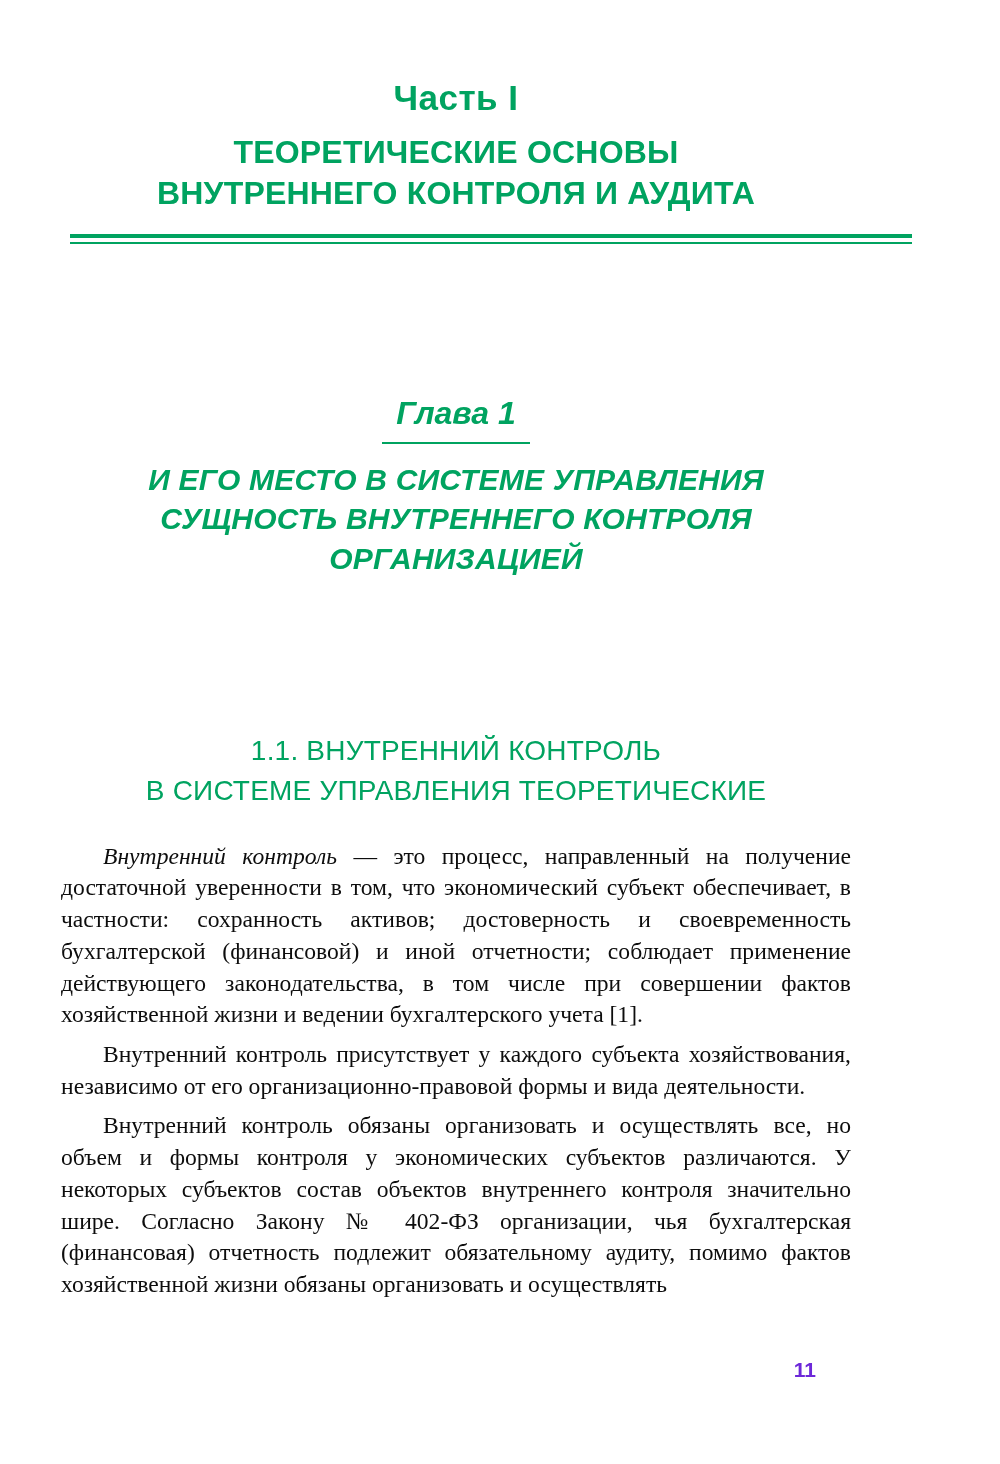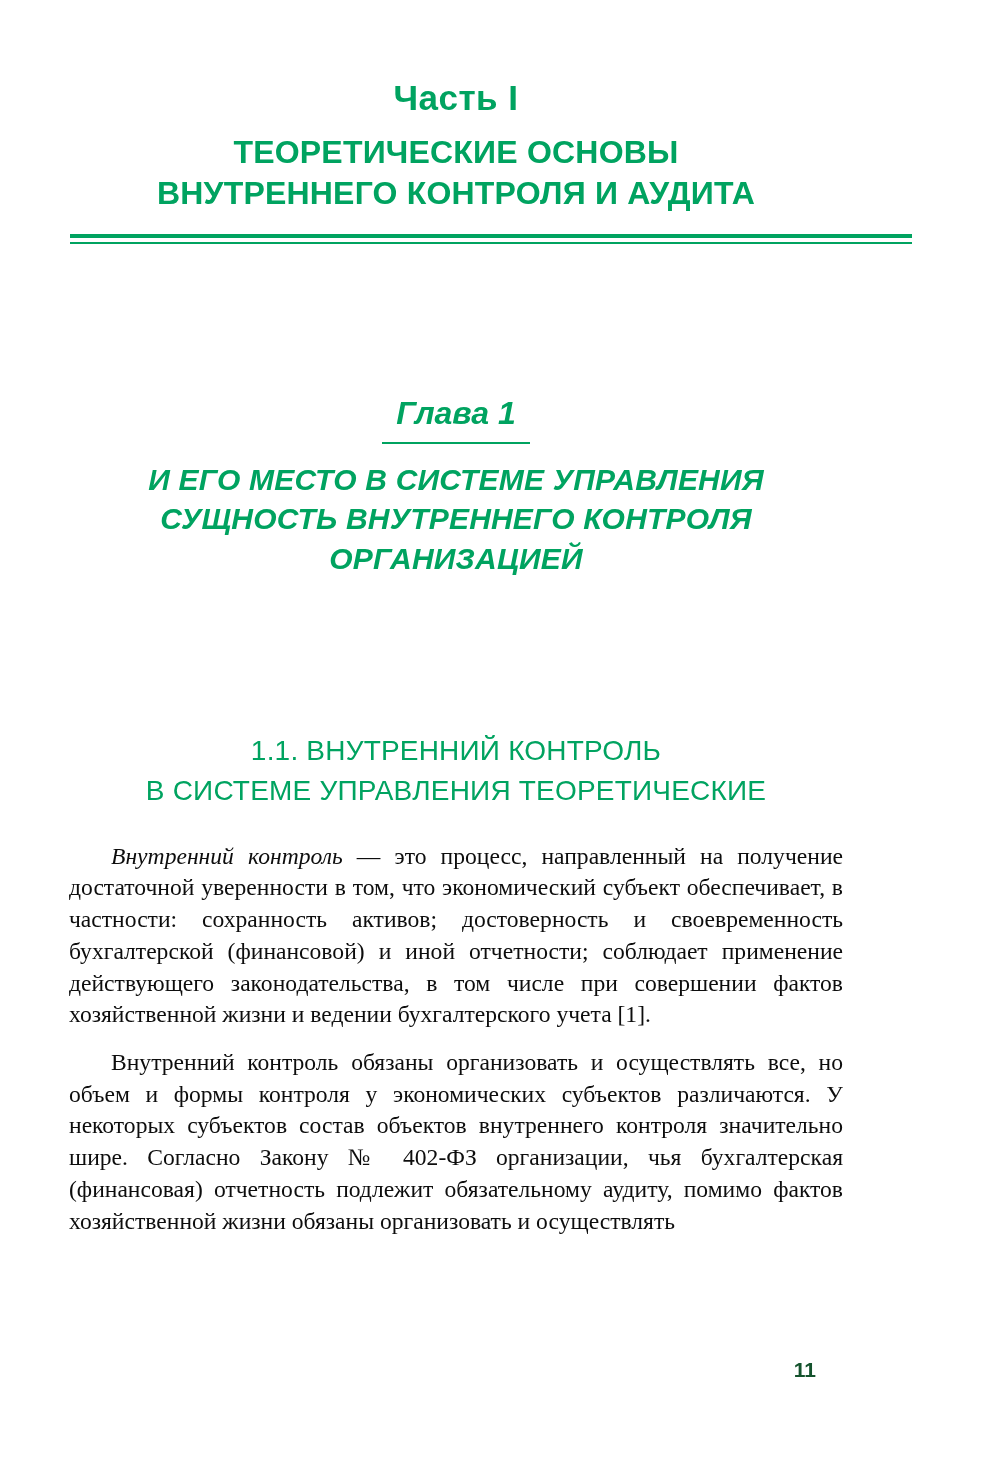--- a/index.html
+++ b/index.html
@@ -96,21 +96,21 @@
     line-height: 1.42;
     letter-spacing: 0.2px;
   }
 
   
   .body-block {
     margin: 30px auto 0 auto;
     width: 806px;
   }
   .body-block p {
-    margin: 16px;
+    margin: 8px;
     font-family: "Liberation Serif", serif;
     font-size: 23.6px;
     line-height: 1.345;
     text-align: justify;
     text-indent: 42px;
     color: #0d0d0d;
     hyphens: manual;
   }
   .body-block p + p {
     margin-top: 0;
@@ -120,21 +120,21 @@
   }
 
   
   .folio {
     position: absolute;
     right: 96px;
     bottom: 82px;
     font-family: "Liberation Sans", sans-serif;
     font-weight: bold;
     font-size: 21px;
-    color: #14532d;
+    color: #6d28d9;
   }
 </style>
 </head>
 <body>
 
 <div class="page">
 
   <div class="part-block">
     <div class="part-label">Часть I</div>
     <div class="part-title">
@@ -159,18 +159,19 @@
 
   <div class="section-block">
     <div class="section-title">
       <div>1.1. ВНУТРЕННИЙ КОНТРОЛЬ</div>
       <div>В СИСТЕМЕ УПРАВЛЕНИЯ ТЕОРЕТИЧЕСКИЕ</div>
     </div>
   </div>
 
   <div class="body-block">
     <p><span class="italic">Внутренний контроль</span><span> — это процесс, направленный на получение достаточной уверенности в том, что экономический субъект обеспечивает, в частности: сохранность активов; достоверность и своевременность бухгалтерской (финансовой) и иной отчетности; соблюдает применение действующего законодательства, в том числе при совершении фактов хозяйственной жизни и ведении бухгалтерского учета [1].</span></p>
+    <p>Внутренний контроль присутствует у каждого субъекта хозяйствования, независимо от его организационно-правовой формы и вида деятельности.</p>
     <p>Внутренний контроль обязаны организовать и осуществлять все, но объем и формы контроля у экономических субъектов различаются. У некоторых субъектов состав объектов внутреннего контроля значительно шире. Согласно Закону № 402-ФЗ организации, чья бухгалтерская (финансовая) отчетность подлежит обязательному аудиту, помимо фактов хозяйственной жизни обязаны организовать и осуществлять</p>
   </div>
 
   <div class="folio">11</div>
 
 </div>
 
 </body></html>

